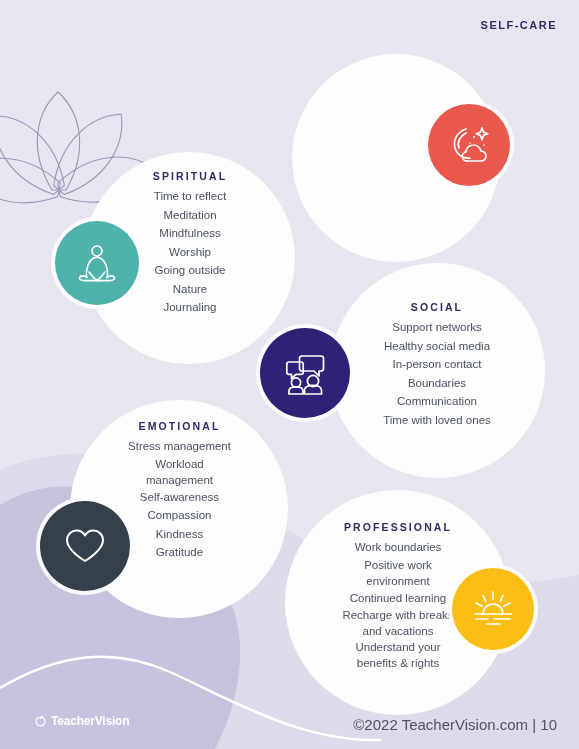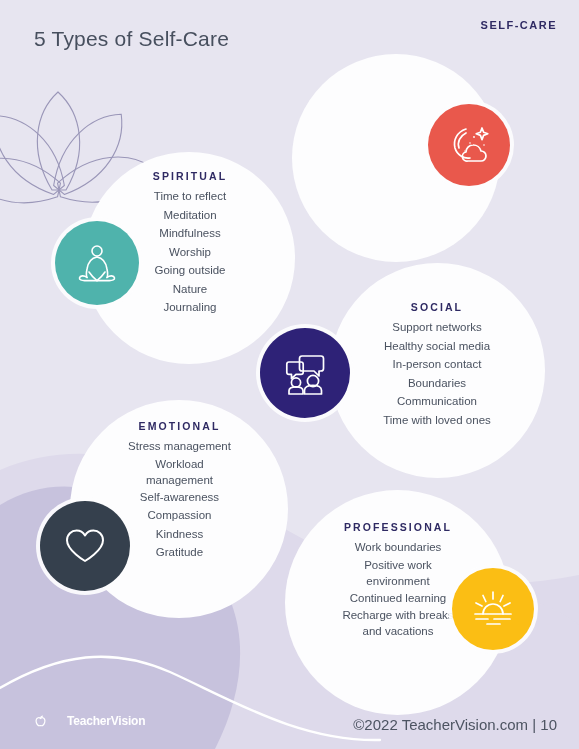--- a/index.html
+++ b/index.html
@@ -50,21 +50,21 @@
   .icon-circle{
     position:absolute;border-radius:50%;
     display:flex;align-items:center;justify-content:center;
     box-shadow:0 0 0 4px rgba(253,253,254,.92);
   }
   .icon-circle svg{display:block;}
 
   
   .footer-logo{
     position:absolute;left:34px;top:714px;
-    display:flex;align-items:flex-end;gap:20px;
+    display:flex;align-items:flex-end;gap:4px;
     font-size:12px;font-weight:bold;color:#ffffff;
     letter-spacing:-.2px;
   }
   .footer-credit{
     position:absolute;right:22px;top:716px;
     font-size:15px;color:#4d5462;white-space:nowrap;
   }
 </style>
 </head>
 <body>
@@ -87,21 +87,20 @@
       <path d="M52,190 C28,150 36,112 58,92 C82,114 88,152 66,190 Z" transform="rotate(-78 59 190)"></path>
     </g>
   </svg>
 
   <div class="bubble" style="left:292px;top:54px;width:208px;height:208px;"></div>
   <div class="bubble" style="left:83px;top:152px;width:212px;height:212px;"></div>
   <div class="bubble" style="left:330px;top:263px;width:215px;height:215px;"></div>
   <div class="bubble" style="left:70px;top:400px;width:218px;height:218px;"></div>
   <div class="bubble" style="left:285px;top:490px;width:225px;height:225px;"></div>
 
-  <div class="page-title">5 Types of Self-Care</div>
   <div class="corner-label">SELF-CARE</div>
 
   <div class="icon-circle" style="left:428px;top:104px;width:82px;height:82px;background:#e9584c;">
     <svg width="50" height="50" viewBox="0 0 50 50" fill="none" stroke="#ffffff" stroke-width="1.7" stroke-linecap="round" stroke-linejoin="round">
       <path d="M22,9 C13,12 9,20 11,28 C13,35 20,39 26,38"></path>
       <path d="M22,13 C16,16 13,22 15,28"></path>
       <path d="M22,32 a7,7 0 0 1 7,-7 a8,8 0 0 1 8,6 a5,5 0 0 1 0,10 l-13,0 a4.5,4.5 0 0 1 -2,-9 z"></path>
       <path d="M38,8 l1.6,4.2 l4.2,1.6 l-4.2,1.6 l-1.6,4.2 l-1.6,-4.2 l-4.2,-1.6 l4.2,-1.6 z"></path>
       <circle cx="30" cy="17" r=".9" fill="#ffffff" stroke="none"></circle>
       <circle cx="26" cy="23" r=".8" fill="#ffffff" stroke="none"></circle>
@@ -165,20 +164,21 @@
       <path d="M26,41 C26,41 8,30.5 8,20.2 C8,14.6 12.4,10.5 17.6,10.5 C21.4,10.5 24.3,12.6 26,15.4 C27.7,12.6 30.6,10.5 34.4,10.5 C39.6,10.5 44,14.6 44,20.2 C44,30.5 26,41 26,41 Z"></path>
     </svg>
   </div>
 
   <div class="cat-text" style="left:318px;top:521px;width:160px;">
     <div class="cat-title">PROFESSIONAL</div>
     <div class="cat-item">Work boundaries</div>
     <div class="cat-item wrap" style="max-width:96px;">Positive work environment</div>
     <div class="cat-item">Continued learning</div>
     <div class="cat-item wrap" style="max-width:124px;">Recharge with breaks and vacations</div>
+    <div class="cat-item wrap" style="max-width:104px;">Understand your benefits &amp; rights</div>
   </div>
   <div class="icon-circle" style="left:452px;top:568px;width:82px;height:82px;background:#fbbe14;">
     <svg width="50" height="50" viewBox="0 0 50 50" fill="none" stroke="#ffffff" stroke-width="1.7" stroke-linecap="round" stroke-linejoin="round">
       <path d="M25,8 v7"></path>
       <path d="M15,11.5 l2.8,6"></path>
       <path d="M35,11.5 l-2.8,6"></path>
       <path d="M8,19 l6,3.1"></path>
       <path d="M42,19 l-6,3.1"></path>
       <path d="M15,30 a10,10 0 0 1 20,0"></path>
       <path d="M7,30 h36"></path>

